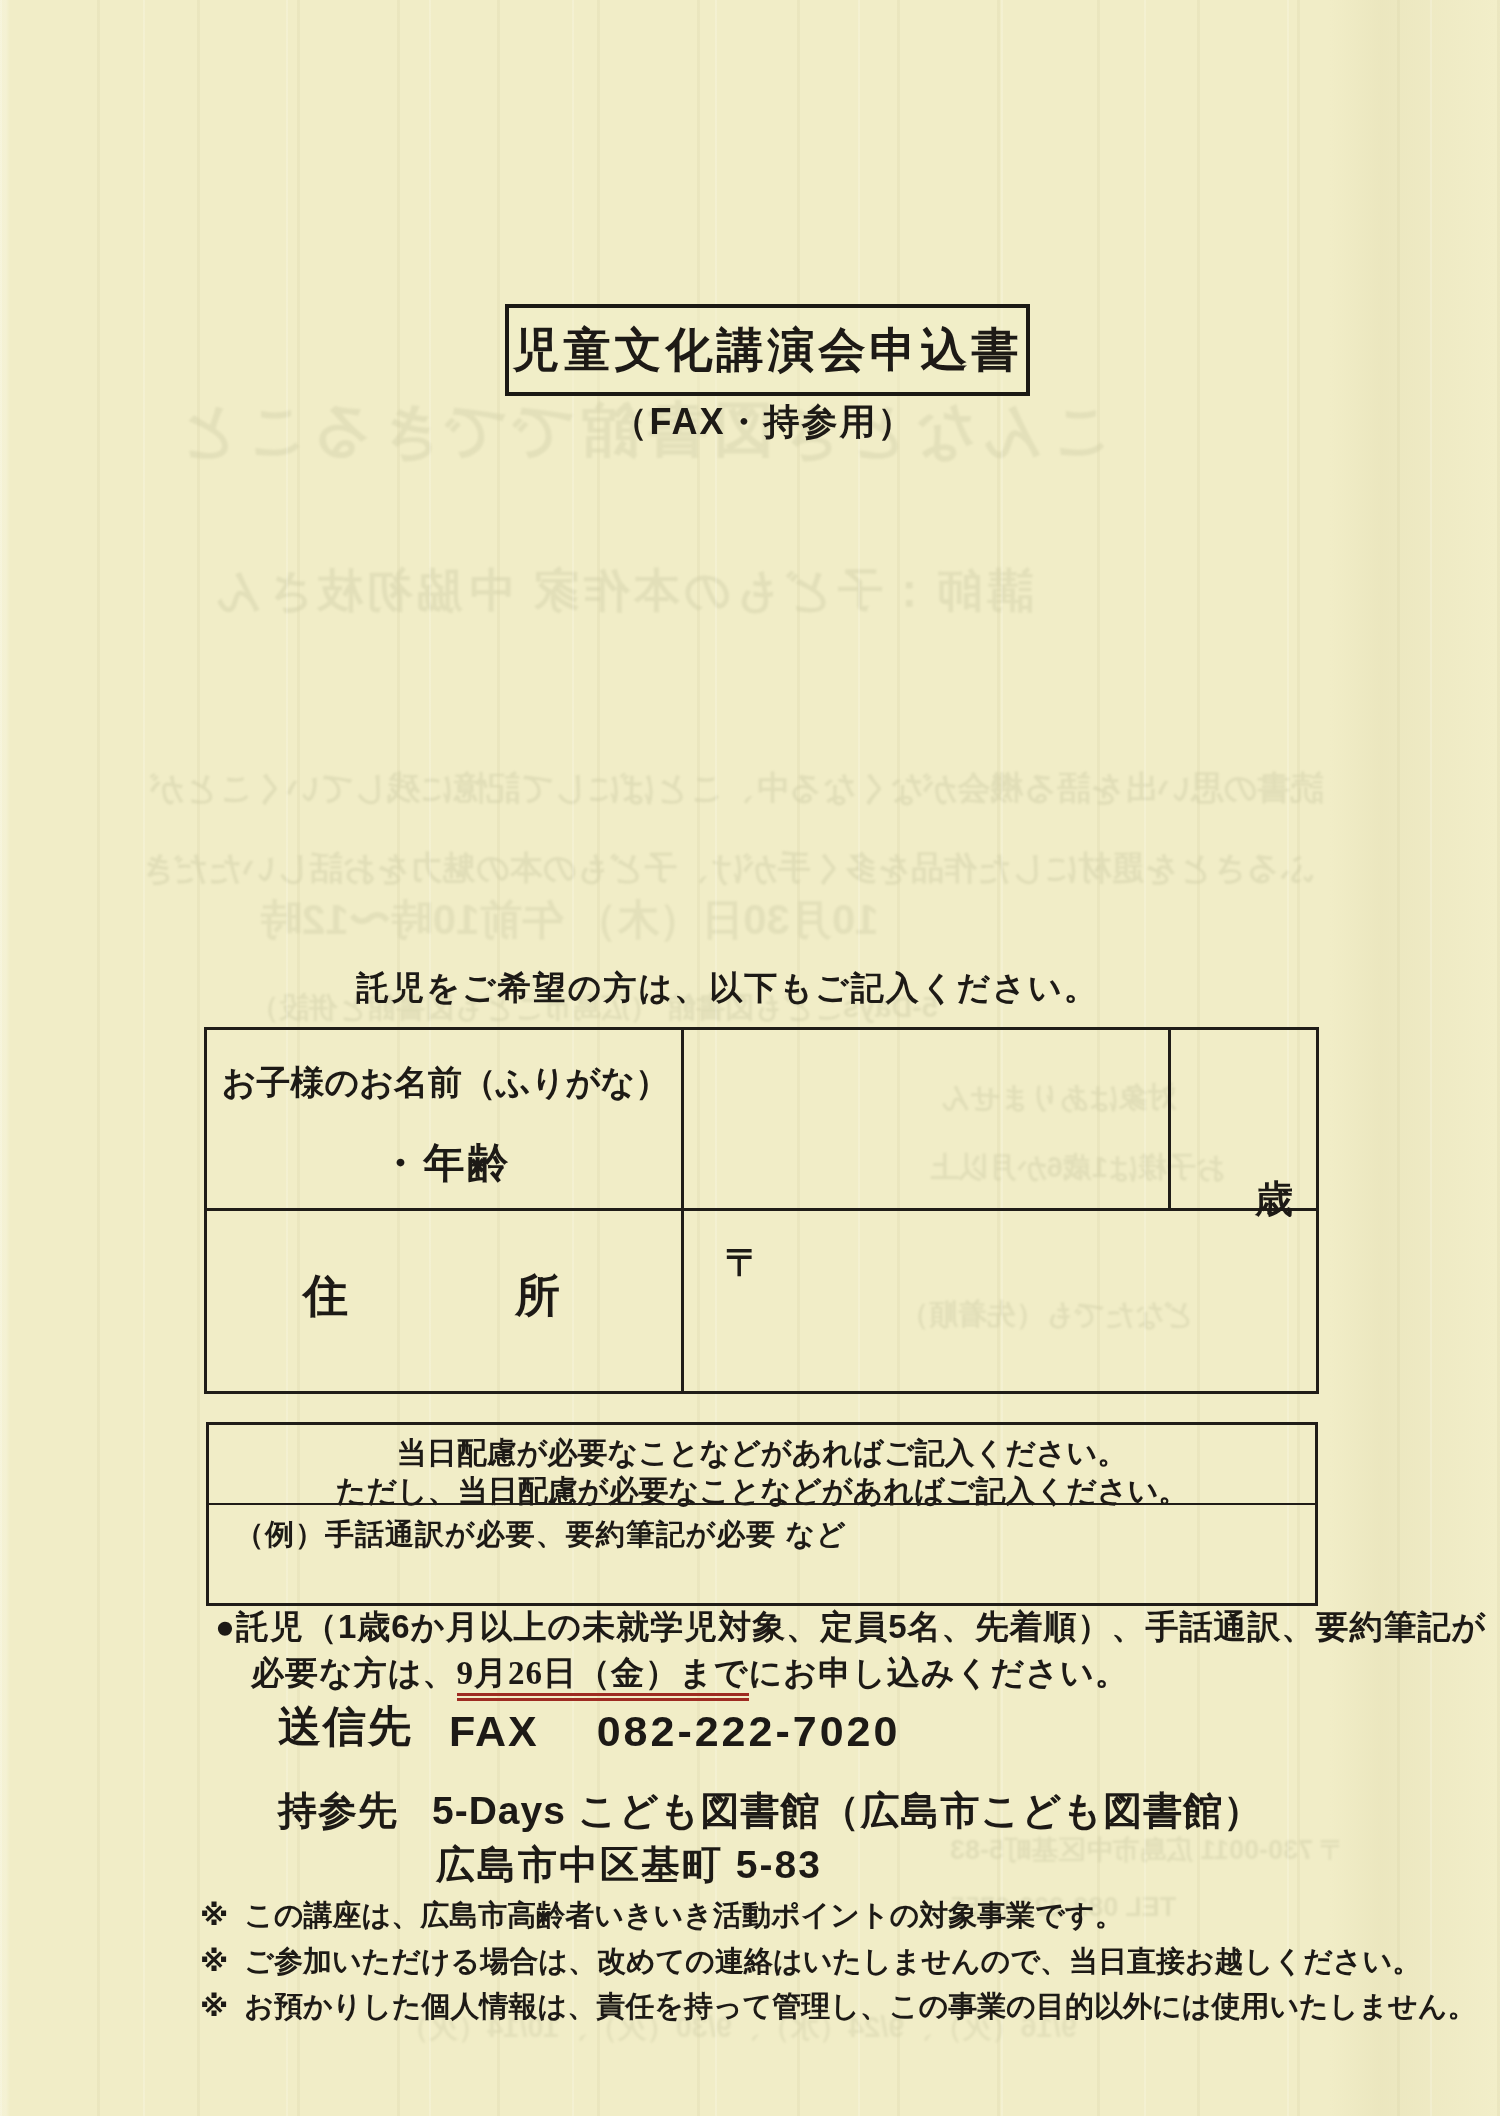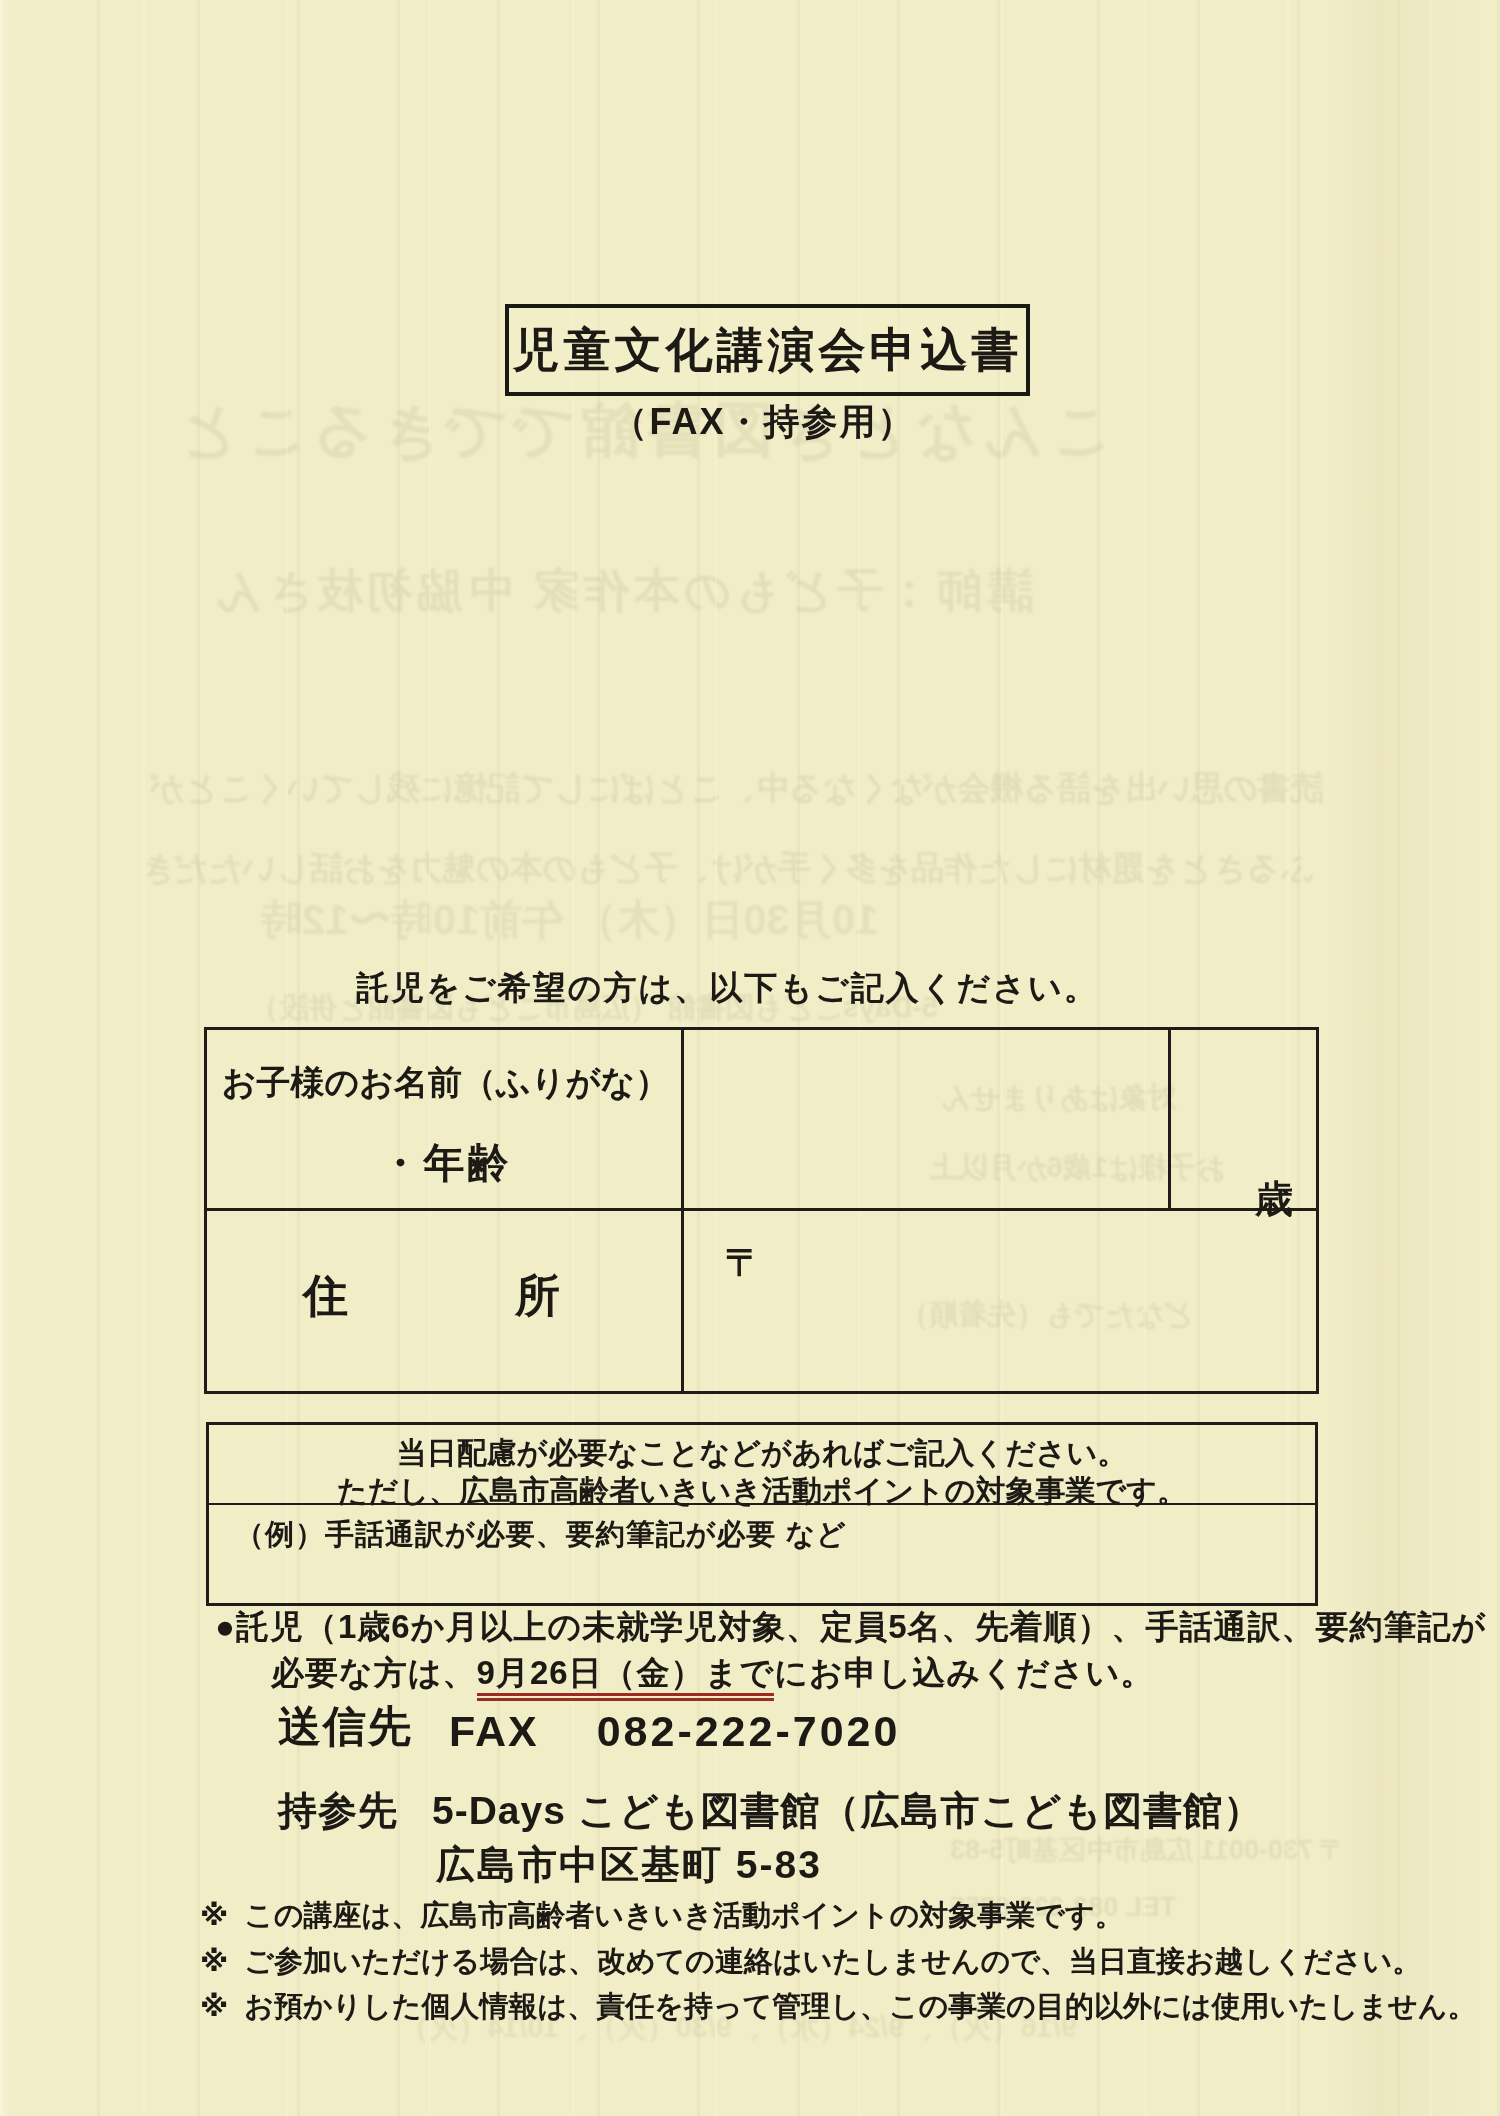--- a/index.html
+++ b/index.html
@@ -72,21 +72,21 @@
   
   .notes-box { left:206px; top:1422px; width:1106px; height:178px; border:3px solid #201d18; }
   .nb-div { position:absolute; left:0; right:0; top:78px; height:2px; background:#201d18; }
   .nb-l1 { position:absolute; left:0; width:100%; top:8px;  text-align:center; font-size:30px; font-weight:700; }
   .nb-l2 { position:absolute; left:0; width:100%; top:46px; text-align:center; font-size:30px; font-weight:700; }
   .nb-ex { position:absolute; left:26px; top:90px; font-size:29px; font-weight:700; letter-spacing:1px; }
 
   
   .deadline { left:215px; top:1604px; width:1180px; font-size:33px; font-weight:700;
               line-height:46px; letter-spacing:1px; }
-  .deadline .l2 { margin-left:56px; }
+  .deadline .l2 { margin-left:36px;font-family:Liberation Serif, serif; }
 
   
   .send-fax { left:278px; top:1698px; display:flex; align-items:flex-end;
               font-size:43px; font-weight:700; letter-spacing:2px; }
   .send-fax .m { margin-left:36px; }
   .send-fax .n { margin-left:58px; letter-spacing:3px; }
   .bring { left:278px; top:1784px; display:flex; align-items:baseline;
            font-size:39px; font-weight:700; letter-spacing:1px; }
   .bring .p { margin-left:34px; }
   .bring-addr { left:436px; top:1838px; font-size:39px; font-weight:700; letter-spacing:2px; }
@@ -147,21 +147,21 @@
     <div class="t2-childname">お子様のお名前（ふりがな）</div>
     <div class="t2-age">・年齢</div>
     <div class="t2-sai">歳</div>
     <div class="t2-ju">住</div>
     <div class="t2-sho">所</div>
     <div class="t2-postal">〒</div>
   </div>
 
   <div class="abs notes-box">
     <div class="nb-l1">当日配慮が必要なことなどがあればご記入ください。</div>
-    <div class="nb-l2">ただし、広島市高齢者いきいき活動ポイントの対象事業です。</div>
+    <div class="nb-l2">ただし、当日配慮が必要なことなどがあればご記入ください。</div>
     <div class="nb-div"></div>
     <div class="nb-ex">（例）手話通訳が必要、要約筆記が必要 など</div>
   </div>
 
   <div class="abs deadline">
     <div class="nowrap">●託児（1歳6か月以上の未就学児対象、定員5名、先着順）、手話通訳、要約筆記が</div>
     <div class="l2 nowrap"><span>必要な方は、</span><span class="ul-red2">9月26日（金）まで</span><span>にお申し込みください。</span></div>
   </div>
 
   <div class="abs send-fax">

